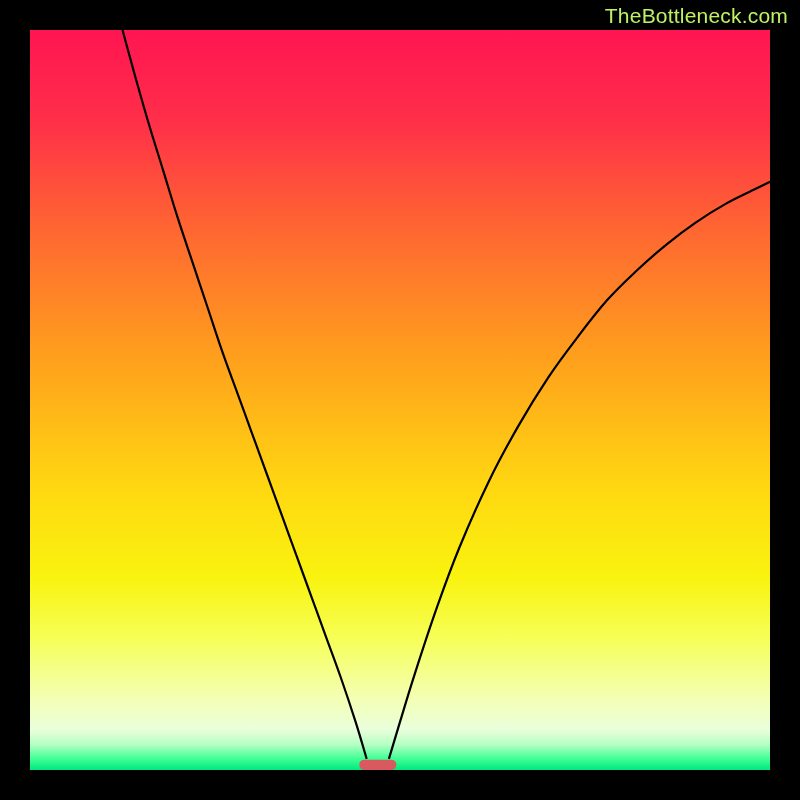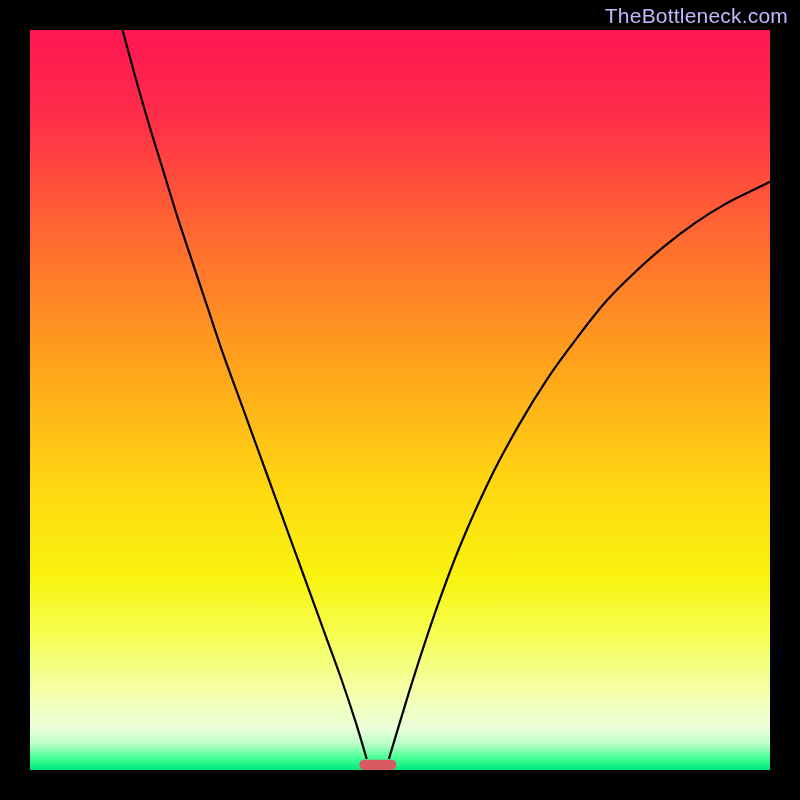--- a/index.html
+++ b/index.html
@@ -24,21 +24,21 @@
     left: 30px;
     top: 30px;
     width: 740px;
     height: 740px;
     overflow: hidden;
   }
   .watermark {
     position: absolute;
     top: 4px;
     right: 12px;
-    color: #c4b5fd;
+    color: #bef264;
     font-size: 21px;
     font-weight: 500;
     letter-spacing: 0.2px;
     user-select: none;
   }
   svg {
     display: block;
   }
 </style>
 </head>

